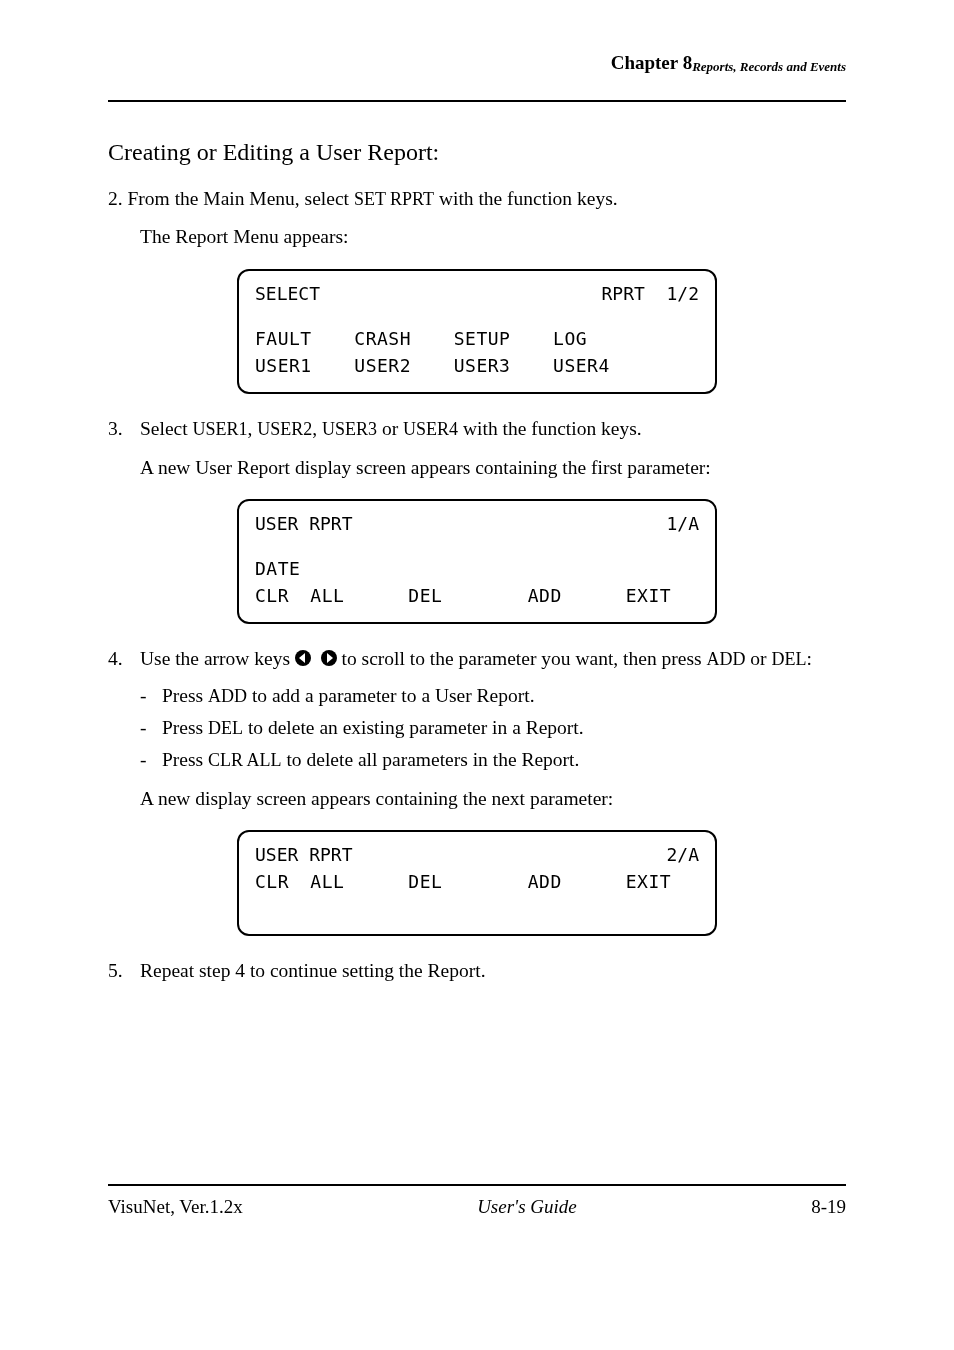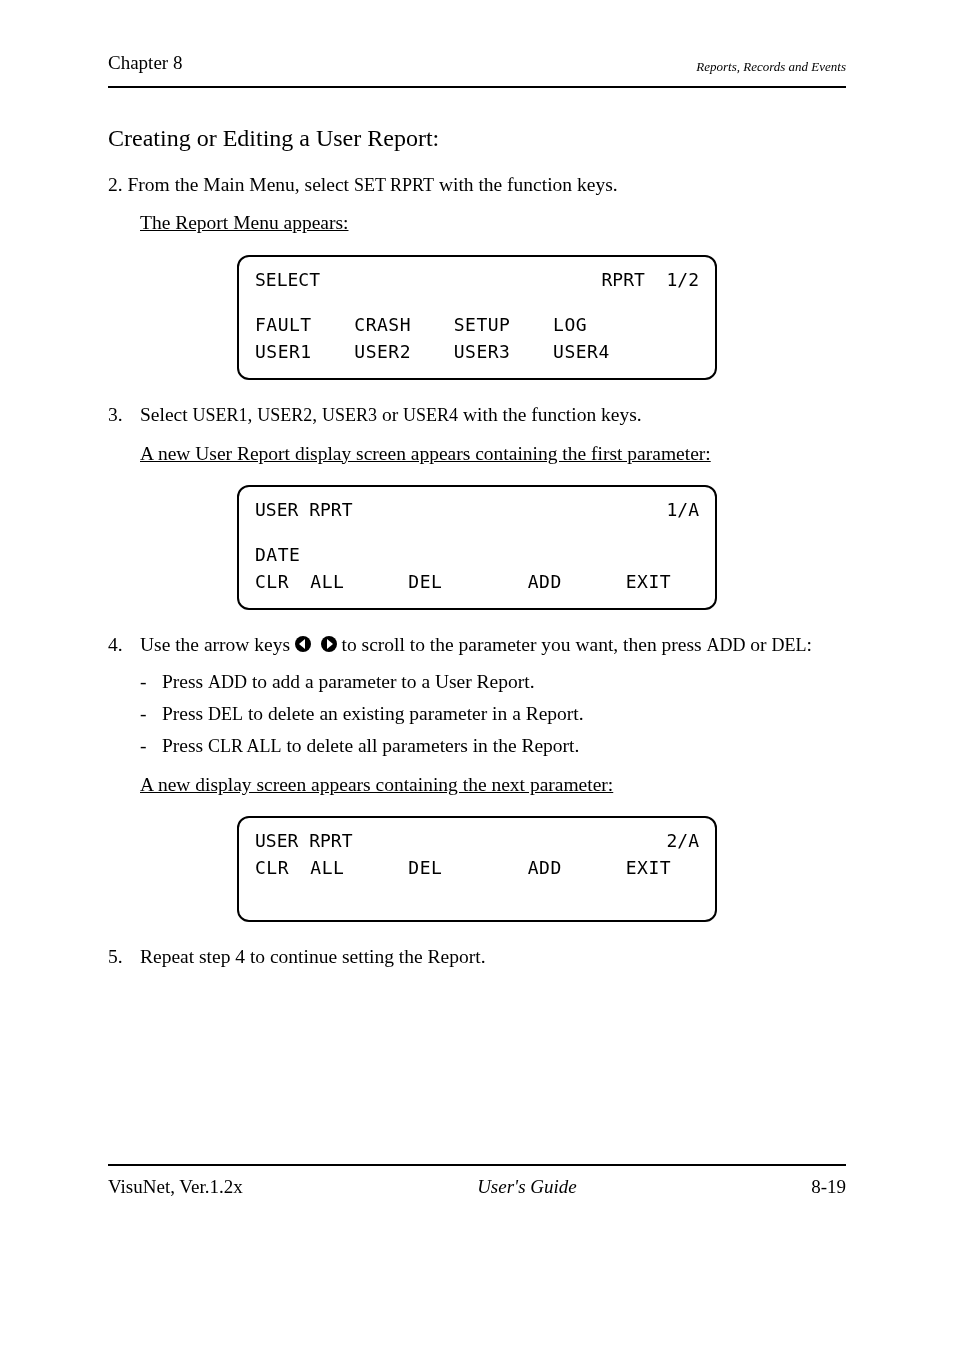--- a/index.html
+++ b/index.html
@@ -18,24 +18,25 @@
     padding: 50px 108px 40px 108px;
     height: 1260px;
     box-sizing: border-box;
   }
   .top-rule {
     border-top: 2px solid #000;
     margin: 6px 0 34px 0;
   }
   .header-line {
     display: flex;
-    justify-content: space-between;
+    justify-content: flex-end;
     align-items: flex-end;
-    margin-bottom: 10px;
+    margin-bottom: 24px;
     font-size: 19.5px;
+    font-weight: bold;
   }
   .header-line .right {
     font-style: italic;
     font-size: 13px;
   }
   .header-line .left {
     font-size: 19px;
   }
   .step-block {
     display: flex;
@@ -51,21 +52,20 @@
   }
   .step-text {
     flex: 1 1 auto;
     text-align: justify;
   }
   .followup {
     margin-left: 32px;
     margin-top: 12px;
     margin-bottom: 8px;
     text-align: justify;
-    text-decoration: underline;
   }
   .display-box {
     width: 480px;
     min-height: 106px;
     margin: 18px auto 22px auto;
     border: 2px solid #000;
     border-radius: 12px;
     padding: 10px 16px 14px 16px;
     font-family: "DejaVu Sans Mono", "Lucida Console", Consolas, monospace;
     font-size: 18px;
@@ -104,21 +104,21 @@
     flex: 0 0 auto;
   }
   .param {
     font-family: Liberation Serif, serif;
     font-size: 18px;
   }
   .footer {
     position: absolute;
     left: 108px;
     right: 108px;
-    bottom: 60px;
+    bottom: 40px;
   }
   .bottom-rule {
     border-top: 2px solid #000;
     margin-bottom: 8px;
   }
   .foot-line {
     display: flex;
     justify-content: space-between;
     font-size: 19px;
   }

